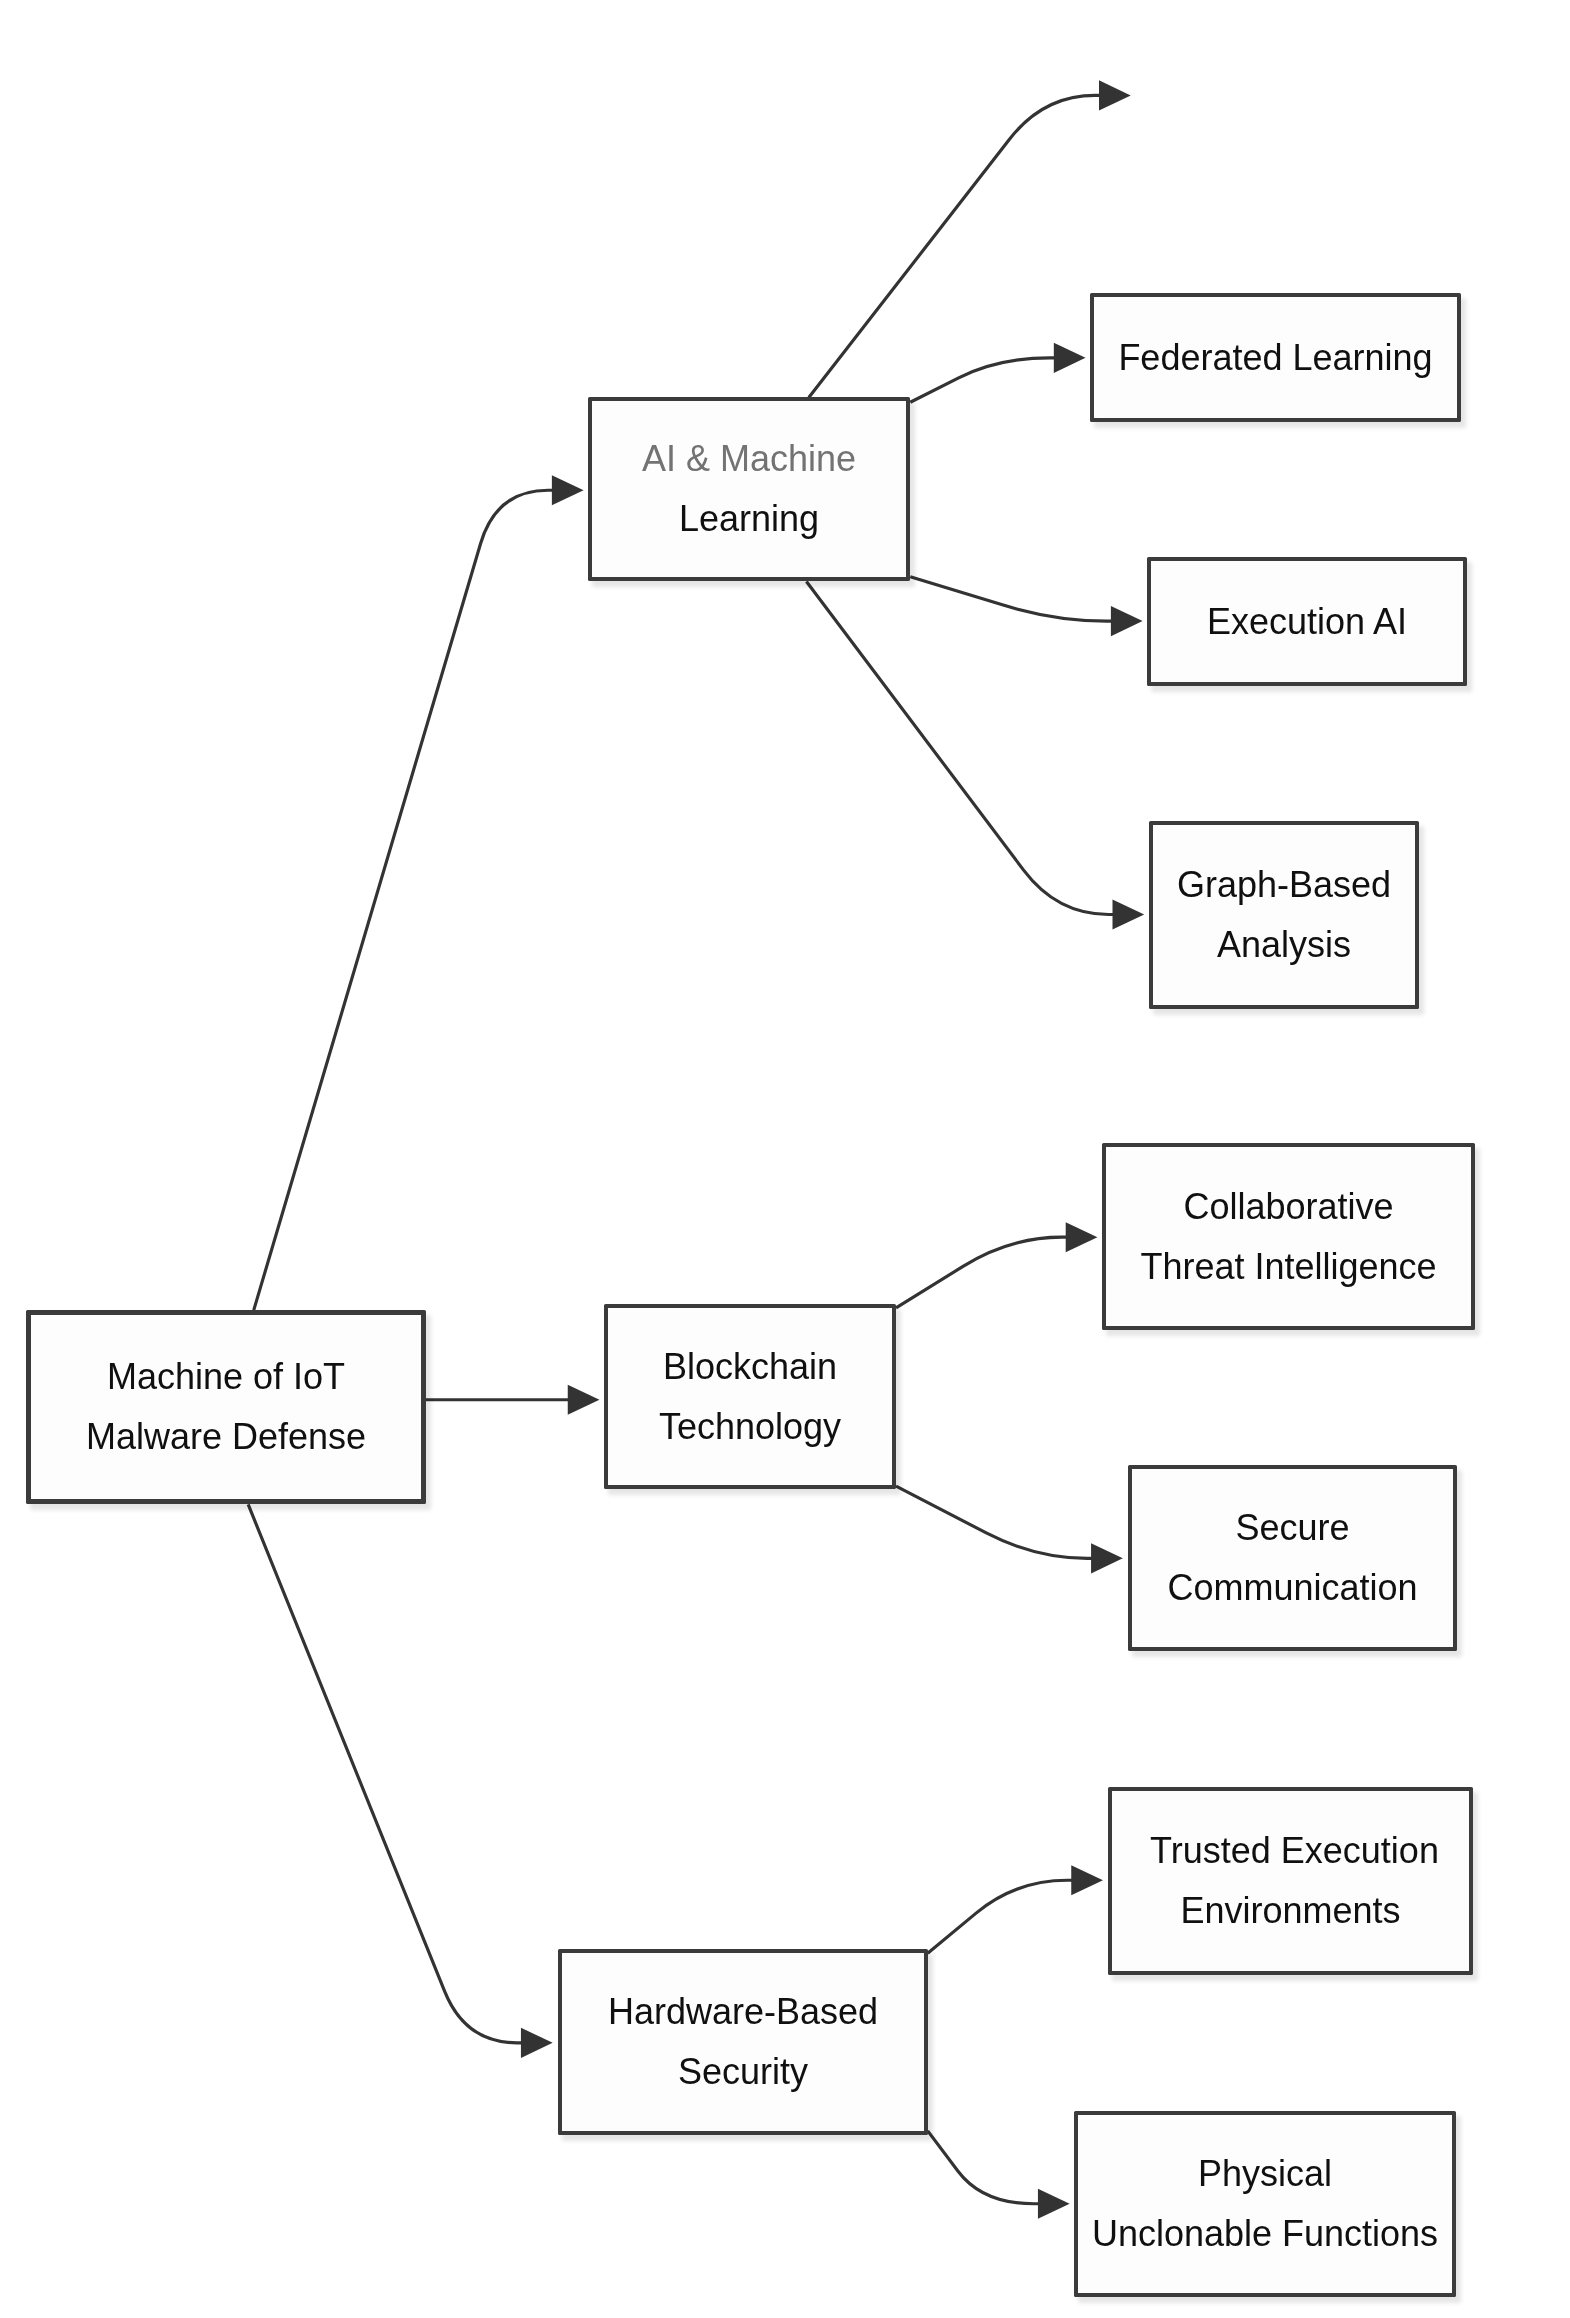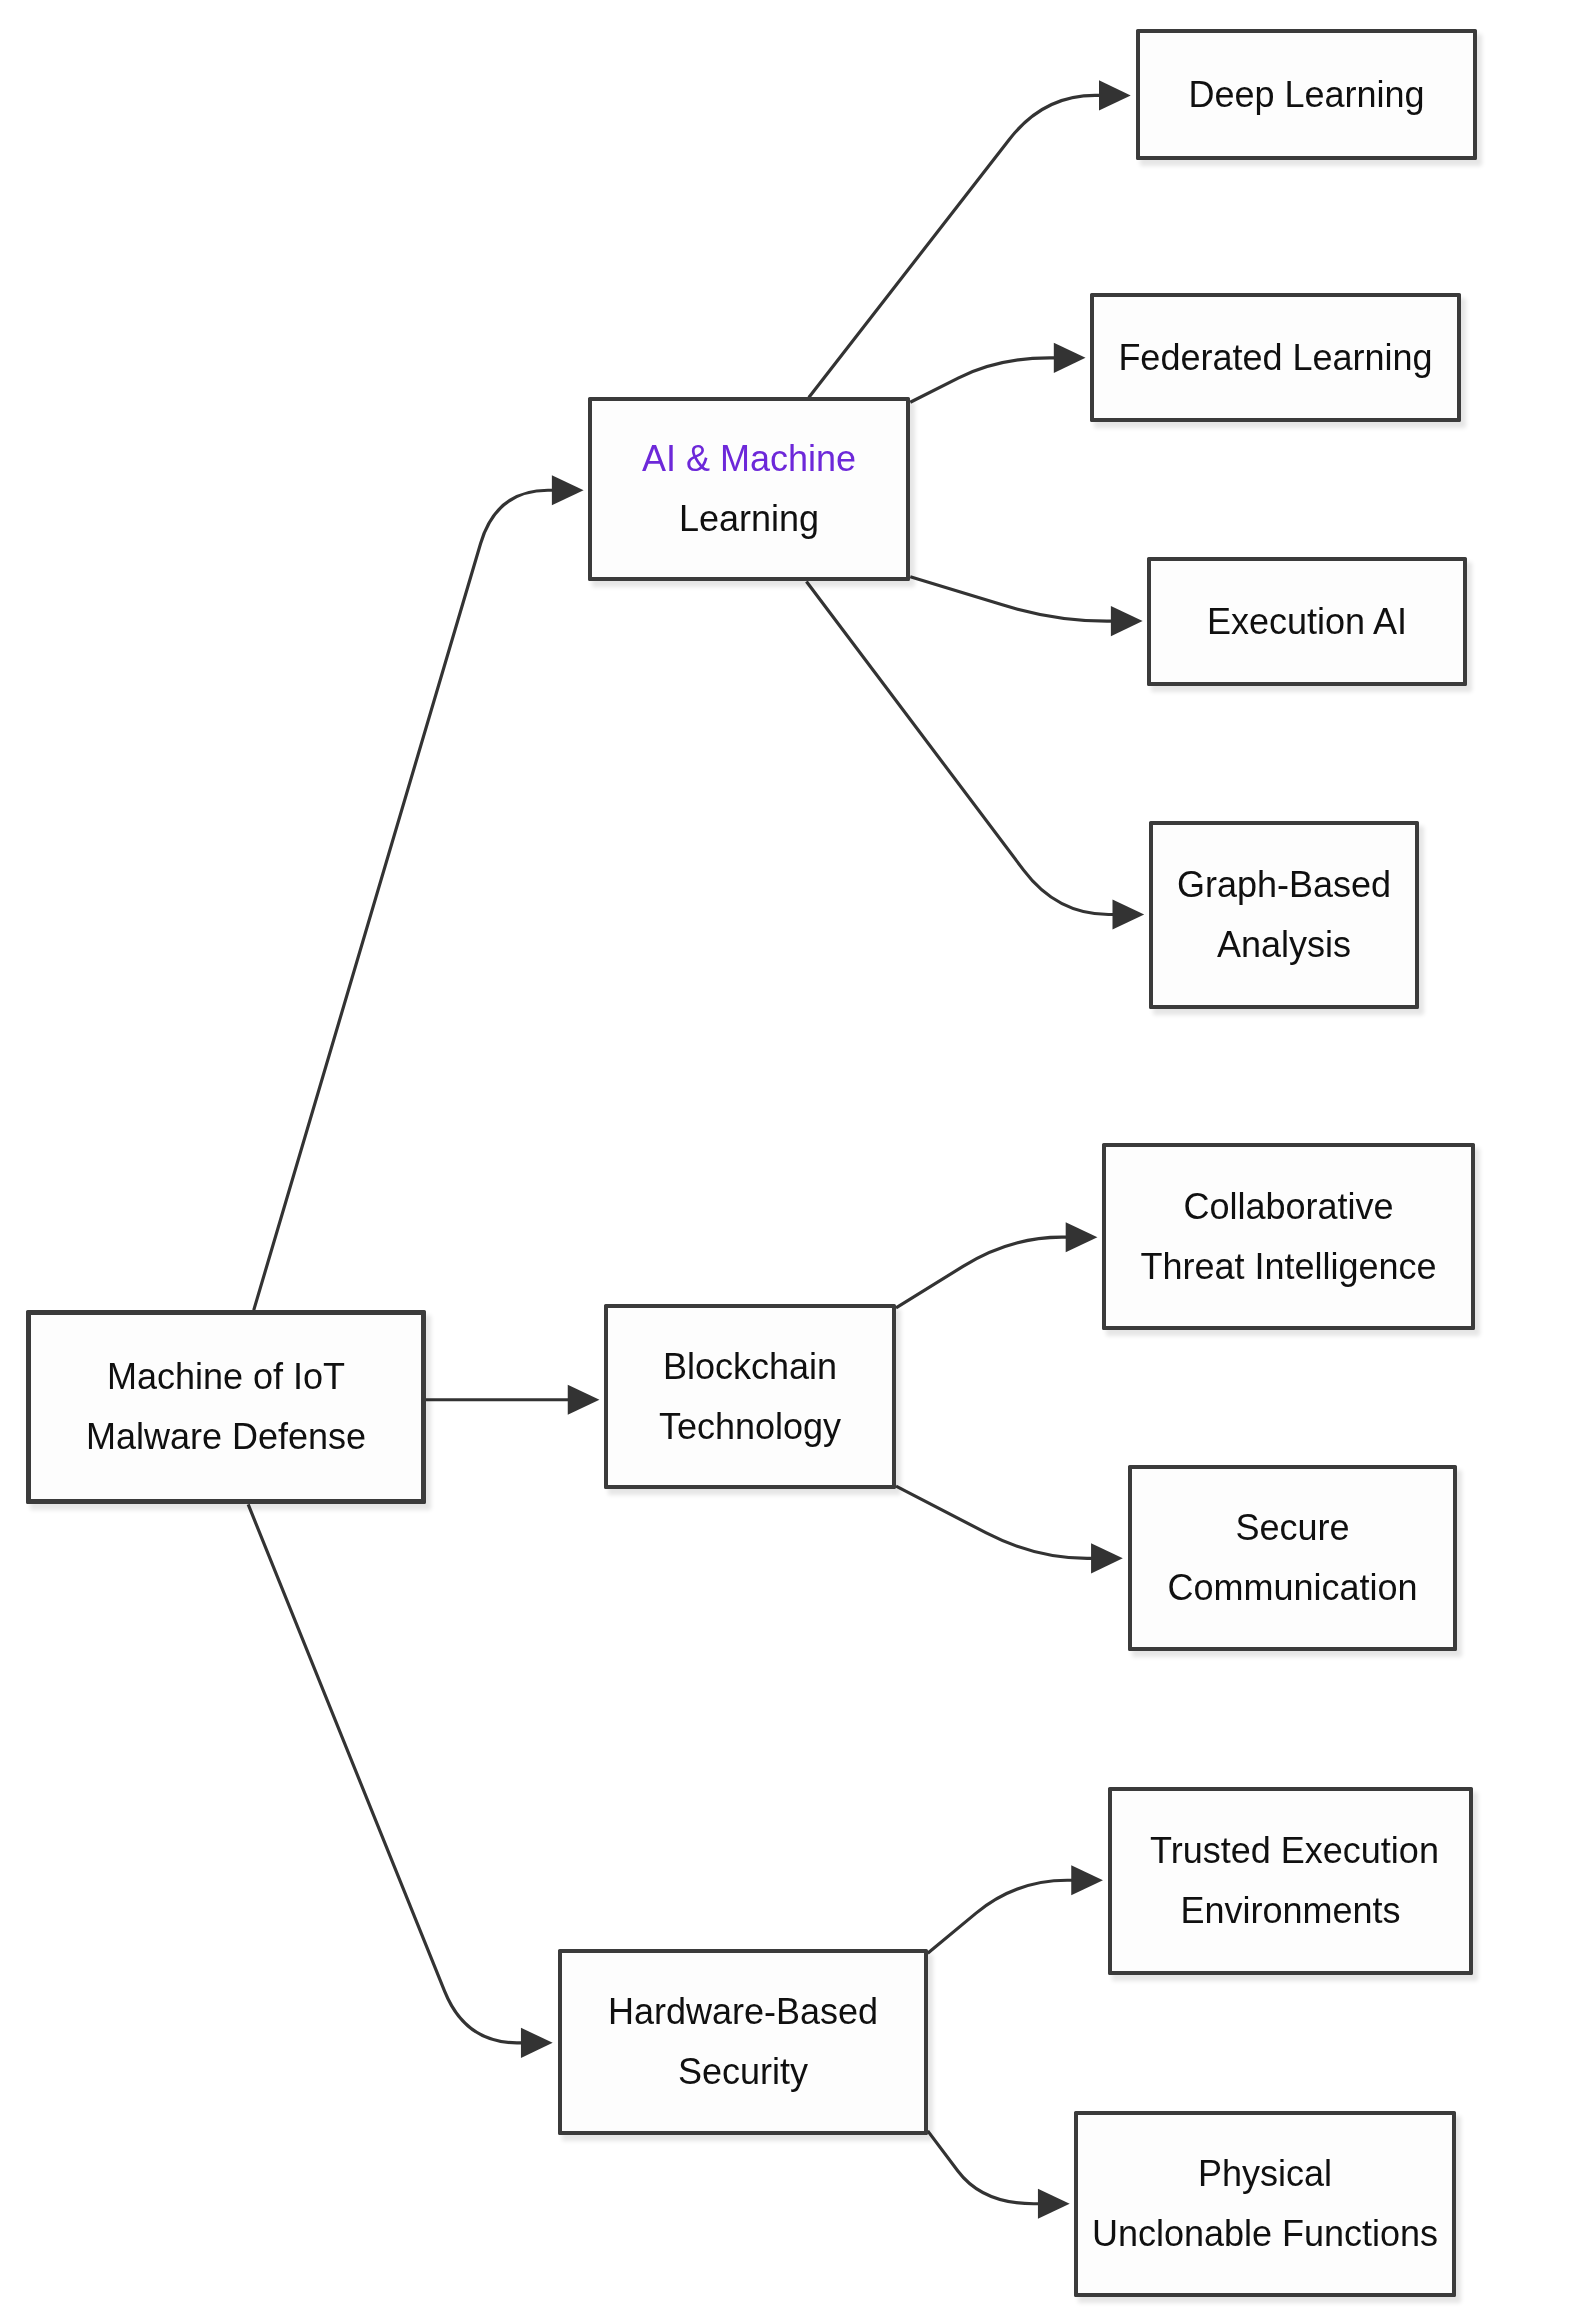--- a/index.html
+++ b/index.html
@@ -82,33 +82,30 @@
         <path d="M 1170 2687 L 1208.0 2737.6 Q 1239 2779 1304 2779 L 1321 2779" fill="none" stroke="#333333" stroke-width="4"></path>
         <polygon points="1349,2779 1309,2760 1309,2798" fill="#333333"></polygon>
       </g>
     </svg>
   <div id="node-layer" class="node-layer">
       <div class="node" style="left: 26px; top: 1310px; width: 400px; height: 194px; border-width: 5.6px; background: rgb(253, 253, 253); border-color: rgb(59, 59, 59);">
         <div class="line" style="color: rgb(16, 16, 16);">Machine of IoT</div>
         <div class="line" style="color: rgb(16, 16, 16);">Malware Defense</div>
       </div>
       <div class="node" style="left: 588px; top: 397px; width: 322px; height: 184px; border-width: 4px; background: rgb(253, 253, 253); border-color: rgb(59, 59, 59);">
-        <div class="line" style="color: #6d28d9;">AI &amp; Machine</div>
+        <div class="line" style="color: #737373;">AI &amp; Machine</div>
         <div class="line" style="color: rgb(16, 16, 16);">Learning</div>
       </div>
       <div class="node" style="left: 604px; top: 1304px; width: 292px; height: 185px; border-width: 4px; background: rgb(253, 253, 253); border-color: rgb(59, 59, 59);">
         <div class="line" style="color: rgb(16, 16, 16);">Blockchain</div>
         <div class="line" style="color: rgb(16, 16, 16);">Technology</div>
       </div>
       <div class="node" style="left: 558px; top: 1949px; width: 370px; height: 186px; border-width: 4px; background: rgb(253, 253, 253); border-color: rgb(59, 59, 59);">
         <div class="line" style="color: rgb(16, 16, 16);">Hardware-Based</div>
         <div class="line" style="color: rgb(16, 16, 16);">Security</div>
-      </div>
-      <div class="node" style="left: 1136px; top: 29px; width: 341px; height: 131px; border-width: 4px; background: rgb(253, 253, 253); border-color: rgb(59, 59, 59);">
-        <div class="line" style="color: rgb(16, 16, 16);">Deep Learning</div>
       </div>
       <div class="node" style="left: 1090px; top: 293px; width: 371px; height: 129px; border-width: 4px; background: rgb(253, 253, 253); border-color: rgb(59, 59, 59);">
         <div class="line" style="color: rgb(16, 16, 16);">Federated Learning</div>
       </div>
       <div class="node" style="left: 1147px; top: 557px; width: 320px; height: 129px; border-width: 4px; background: rgb(253, 253, 253); border-color: rgb(59, 59, 59);">
         <div class="line" style="color: rgb(16, 16, 16);">Execution AI</div>
       </div>
       <div class="node" style="left: 1149px; top: 821px; width: 270px; height: 188px; border-width: 4px; background: rgb(253, 253, 253); border-color: rgb(59, 59, 59);">
         <div class="line" style="color: rgb(16, 16, 16);">Graph-Based</div>
         <div class="line" style="color: rgb(16, 16, 16);">Analysis</div>

